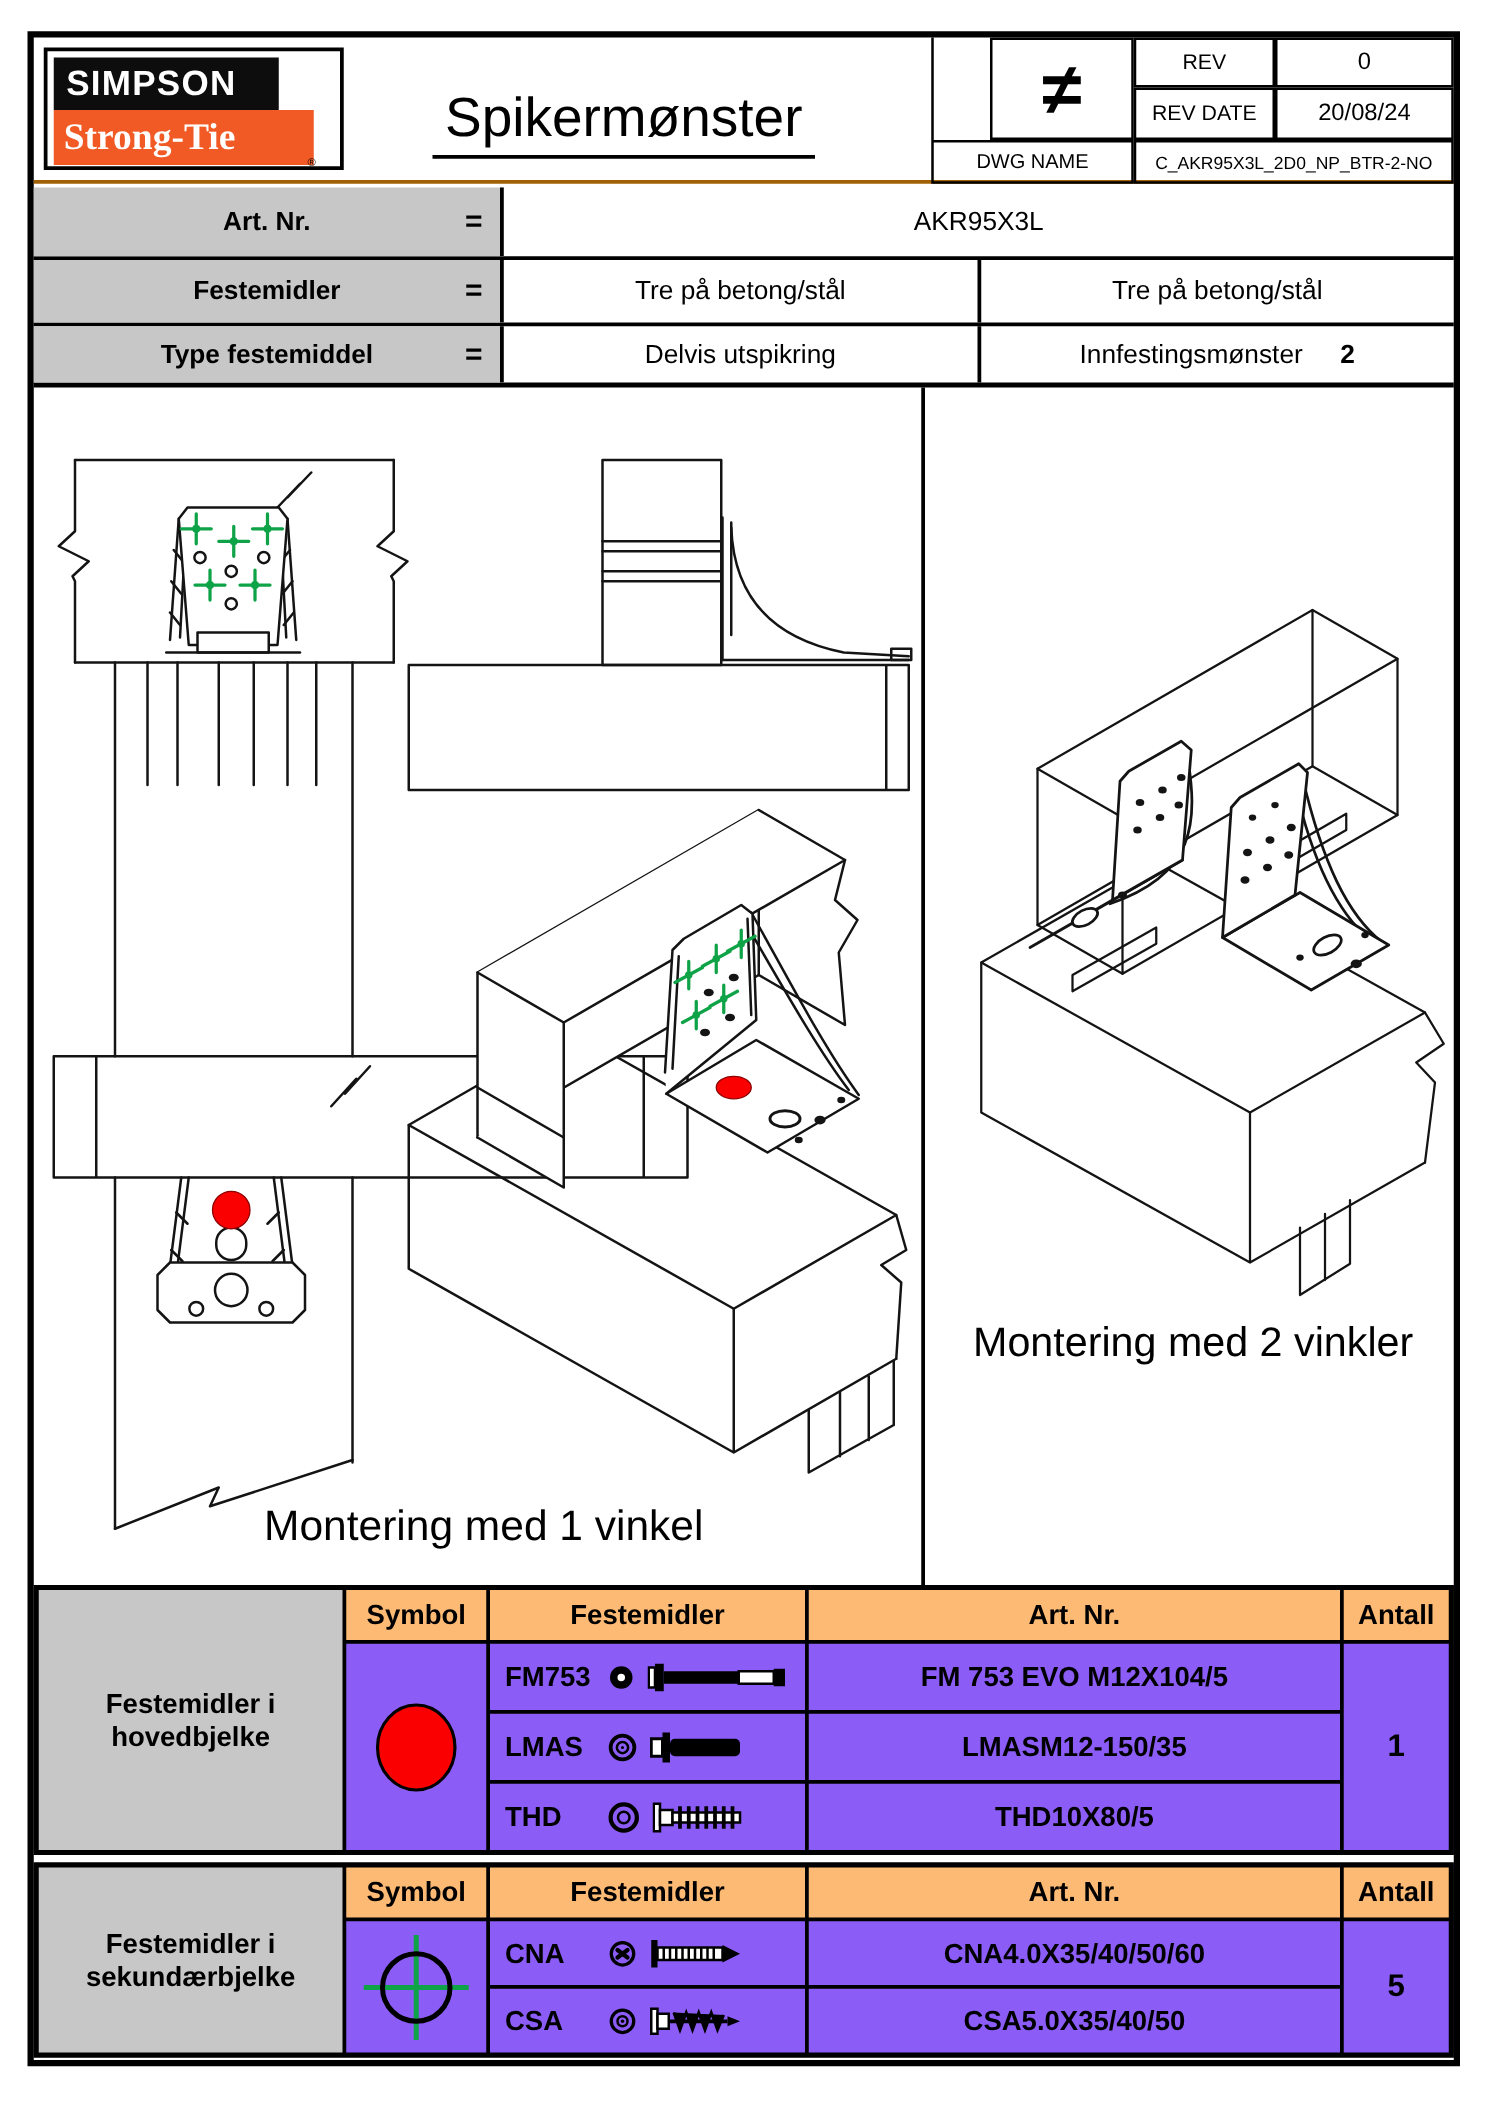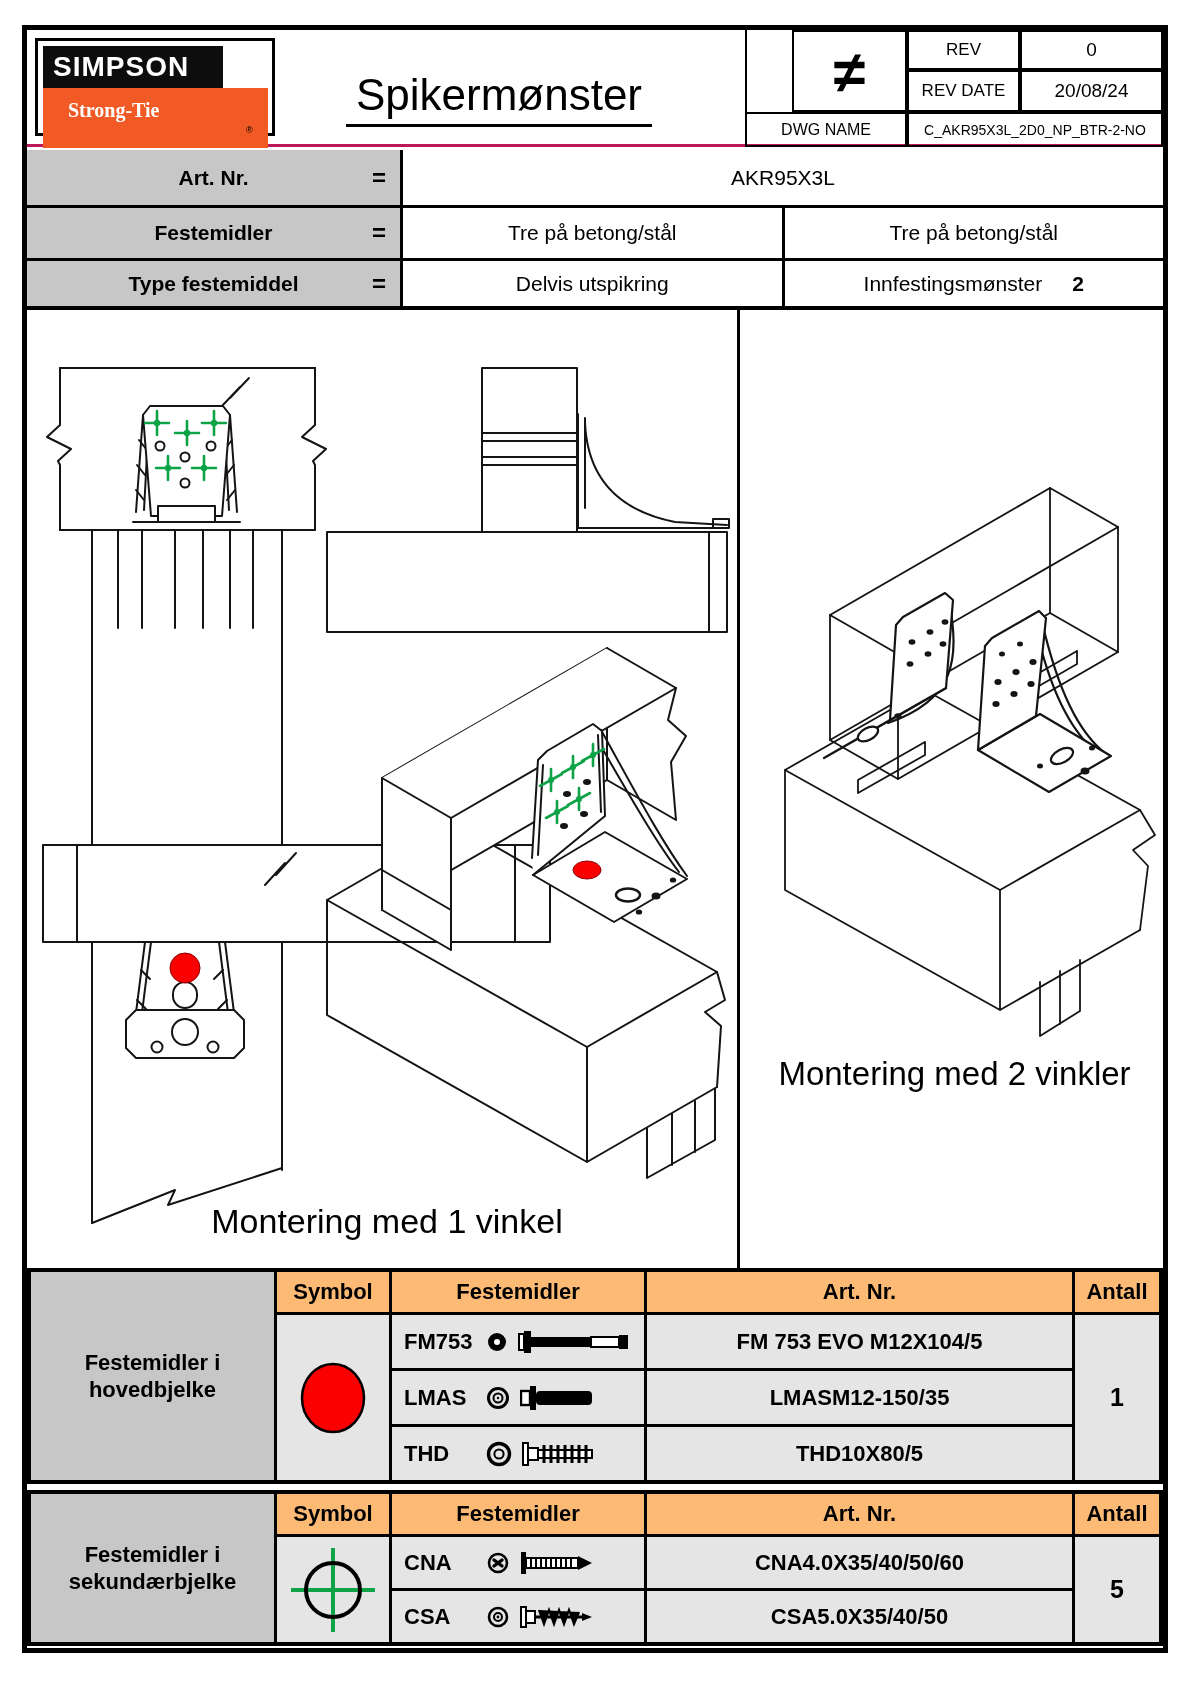--- a/index.html
+++ b/index.html
@@ -2,26 +2,26 @@
 <html><head>
 <meta charset="utf-8">
 <style>
   html,body{margin:0;padding:0;background:#fff;}
   #page{position:relative;width:1190px;height:1682px;background:#fff;overflow:hidden;
         font-family:"Liberation Sans",sans-serif;color:#000;}
   .abs{position:absolute;box-sizing:border-box;}
   
   #sheet{left:22px;top:25px;width:1146px;height:1628px;border:5px solid #000;}
   
-  .hdr{left:0;top:0;width:1136px;height:117px;border-bottom:3px solid #be185d;}
+  .hdr{left:0;top:0;width:1136px;height:117px;border-bottom:3px solid #a16207;}
   .logo-box{left:8px;top:8px;width:240px;height:98px;border:3px solid #000;background:#fff;}
   .logo-black{position:absolute;left:5px;top:5px;width:170px;height:42px;background:#0d0d0d;
      color:#fff;font-weight:bold;font-size:28px;line-height:42px;padding-left:10px;letter-spacing:1px;}
-  .logo-orange{position:absolute;left:5px;top:47px;width:200px;height:60px;background:#f15a24;
-     color:#fff;font-weight:bold;font-size:20px;line-height:44px;padding-left:25px;
+  .logo-orange{position:absolute;left:5px;top:47px;width:200px;height:44px;background:#f15a24;
+     color:#fff;font-weight:bold;font-size:30px;line-height:44px;padding-left:8px;
      font-family:"Liberation Serif",serif;}
   .logo-r{position:absolute;left:208px;top:84px;font-size:9px;}
   .title-wrap{left:252px;top:24px;width:440px;height:70px;text-align:center;}
   .title-wrap span{display:inline-block;font-size:44px;border-bottom:3px solid #000;padding:0 10px 4px;margin-top:16px;}
   .cell{border:2px solid #000;display:flex;align-items:center;justify-content:center;}
   .neq{left:765px;top:0;width:115px;height:82px;font-size:58px;font-weight:bold;}
   .rev-l{left:880px;top:0;width:113px;height:40px;font-size:17px;}
   .rev-v{left:993px;top:0;width:143px;height:40px;font-size:19px;}
   .revd-l{left:880px;top:40px;width:113px;height:42px;font-size:17px;}
   .revd-v{left:993px;top:40px;width:143px;height:42px;font-size:19px;}
@@ -35,21 +35,21 @@
   .ieq{position:absolute;right:14px;font-size:24px;font-weight:bold;}
   .ival{flex:1;display:flex;align-items:center;justify-content:center;font-size:21px;}
   .isplit{border-left:3px solid #000;}
   .inum{margin-left:30px;font-weight:bold;}
   
   .divider{left:710px;top:280px;width:3px;height:958px;background:#000;}
   .cap{position:absolute;text-align:center;font-size:34px;}
   
   .ftable{left:0;width:1136px;display:grid;grid-template-columns:243px 112px 252px 425px 84px;
           gap:3px;background:#000;border:4px solid #000;}
-  .fc{background:#e5e5e5;display:flex;align-items:center;justify-content:center;}
+  .fc{background:#8b5cf6;display:flex;align-items:center;justify-content:center;}
   .fh{background:#fdba74;font-weight:bold;font-size:22px;}
   .flabel{background:#c7c7c7;grid-row:1/-1;font-weight:bold;font-size:22px;text-align:center;
           padding:0 18px;line-height:1.25;}
   .fsym{grid-column:2;grid-row:2/-1;}
   .fant{grid-column:5;grid-row:2/-1;font-weight:bold;font-size:25px;}
   .fest{justify-content:flex-start;padding-left:12px;gap:10px;}
   .fcode{font-weight:bold;font-size:22px;min-width:72px;}
   .fart{font-weight:bold;font-size:22px;}
   svg{display:block;}
 </style>

